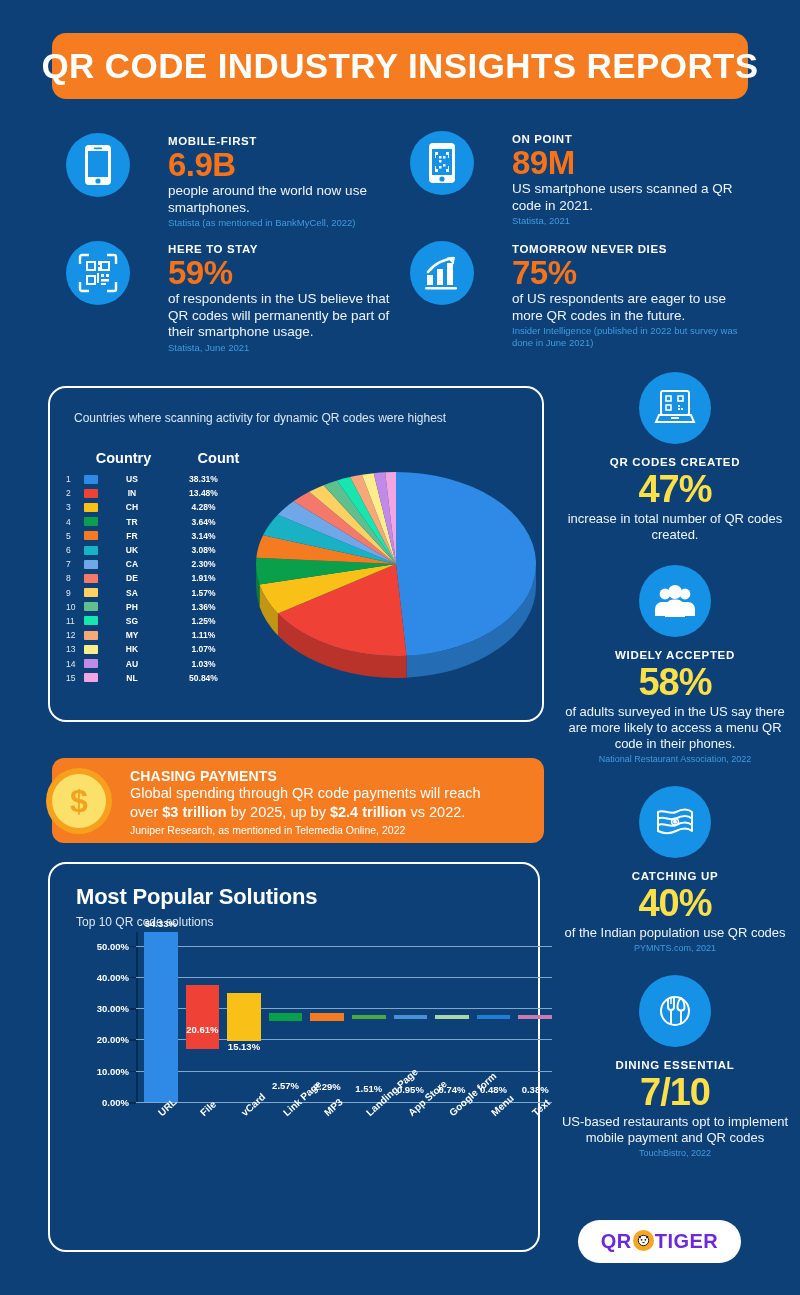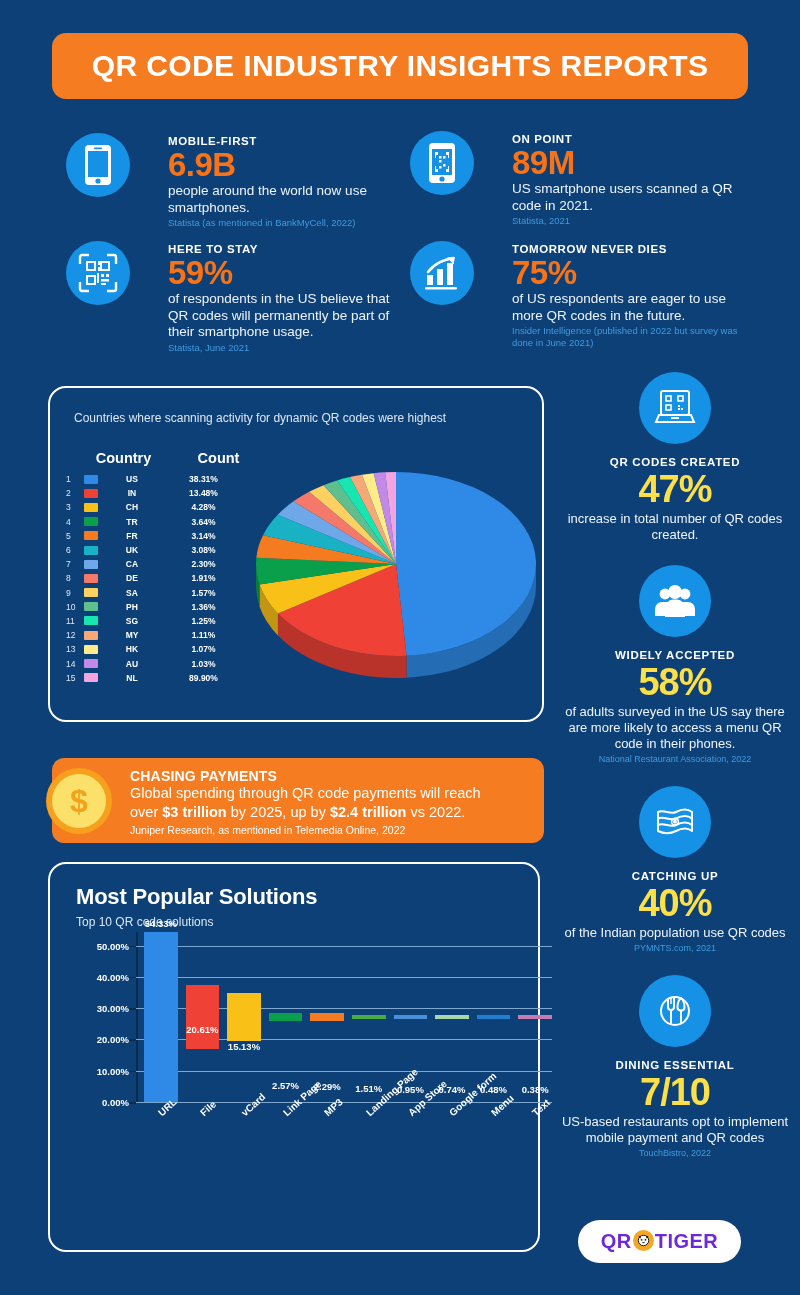--- a/index.html
+++ b/index.html
@@ -11,21 +11,21 @@
   }
   .page { position: relative; width: 800px; height: 1295px; background: #0d4076; }
 
   
   .header-banner {
     position: absolute; left: 52px; top: 33px; width: 696px; height: 66px;
     background: #f57c20; border-radius: 14px;
     display: flex; align-items: center; justify-content: center;
   }
   .header-banner .title {
-    color: #ffffff; font-size: 30px; font-weight: bold;
+    color: #ffffff; font-size: 35px; font-weight: bold;
     letter-spacing: 0.4px; white-space: nowrap;
   }
 
   
   .topstat { position: absolute; display: flex; gap: 14px; }
   .circ-icon {
     flex: 0 0 auto; border-radius: 50%;
     background: #1591e6; display: flex; align-items: center; justify-content: center;
   }
   .c64 { width: 64px; height: 64px; }
@@ -314,21 +314,21 @@
           <div class="ct-row">
             <span class="ct-rank">14</span>
             <span class="ct-sw" style="background:#c18ae8"></span>
             <span class="ct-name">AU</span>
             <span class="ct-val">1.03%</span>
           </div>
           <div class="ct-row">
             <span class="ct-rank">15</span>
             <span class="ct-sw" style="background:#f2a5e0"></span>
             <span class="ct-name">NL</span>
-            <span class="ct-val">89.90%</span>
+            <span class="ct-val">50.84%</span>
           </div>
         </div>
     </div>
 
     <div class="pie-wrap">
       <svg id="pie-svg" viewBox="0 0 300 240" width="300" height="240">
           <path d="M290,108 A140,92 0 0 1 160.52340495019175,199.73972702150814 L160.52340495019175,221.73972702150814 A140,92 0 0 0 290,130 Z" fill="rgb(36,108,179)"></path>
           <path d="M160.52340495019175,199.73972702150814 A140,92 0 0 1 31.91432791608713,157.4203500318093 L31.91432791608713,179.4203500318093 A140,92 0 0 0 160.52340495019175,221.73972702150814 Z" fill="rgb(186,51,42)"></path>
           <path d="M31.91432791608713,157.4203500318093 A140,92 0 0 1 13.513655327600901,128.48218166003713 L13.513655327600901,150.48218166003713 A140,92 0 0 0 31.91432791608713,179.4203500318093 Z" fill="rgb(194,150,19)"></path>
           <path d="M13.513655327600901,128.48218166003713 A140,92 0 0 1 10,108.00000000000001 L10,130 A140,92 0 0 0 13.513655327600901,150.48218166003713 Z" fill="rgb(8,125,59)"></path>

